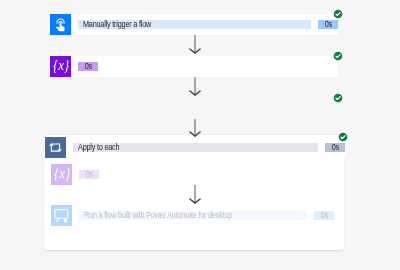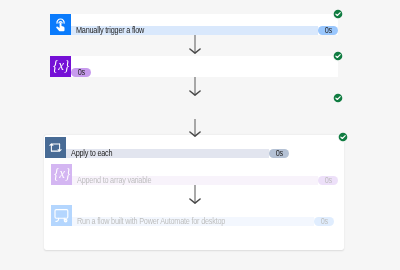--- a/index.html
+++ b/index.html
@@ -2,27 +2,27 @@
 <html><head>
 <meta charset="utf-8">
 <style>
   html,body{margin:0;padding:0;}
   body{width:400px;height:270px;background:#f6f6f6;font-family:"Liberation Sans",sans-serif;overflow:hidden;}
   .canvas{position:relative;width:400px;height:270px;}
 
   .card{position:absolute;left:44px;top:135px;width:300px;height:115px;background:#fff;border-radius:2px;
         box-shadow:0 0.8px 1.8px rgba(0,0,0,.11),0 0.1px 0.5px rgba(0,0,0,.10);}
 
-  .row{position:absolute;height:21px;display:flex;align-items:flex-end;gap:0;background:#fff;}
+  .row{position:absolute;height:21px;display:flex;align-items:center;gap:7px;background:#fff;}
   .ico{flex:0 0 21px;width:21px;height:21px;position:relative;}
   .ico svg{display:block;position:absolute;left:0;top:0;}
   .bar{flex:1 1 auto;display:flex;align-items:center;padding-left:5px;overflow:hidden;}
   .title{font-size:8.7px;color:#242424;white-space:nowrap;line-height:1;letter-spacing:-0.25px;
          display:inline-block;transform:scaleX(0.838);transform-origin:left center;}
-  .dur{flex:0 0 20px;width:20px;display:flex;align-items:center;justify-content:center;line-height:1;border-radius:6px;}
+  .dur{flex:0 0 20px;width:20px;display:flex;align-items:center;justify-content:center;line-height:1;}
   .dur span{font-size:8.7px;color:#242424;display:inline-block;transform:scaleX(0.838);letter-spacing:-0.25px;}
 
   .faded{opacity:.3;}
 
   .check{position:absolute;width:12px;height:12px;}
   .arrow{position:absolute;}
 </style>
 </head>
 <body>
 
@@ -83,21 +83,21 @@
     <circle cx="6" cy="6" r="5.4" fill="#f6f6f6"></circle>
     <circle cx="6" cy="6" r="4.3" fill="#107c41"></circle>
     <path d="M3.85 6.05 L5.3 7.5 L8.2 4.6" stroke="#fff" stroke-width="1.15" fill="none" stroke-linecap="round" stroke-linejoin="round"></path>
   </svg>
 
   <svg class="arrow" style="left:186.5px;top:119px;" width="17" height="18" viewBox="0 0 17 18">
     <path d="M8.0 0 V16.8" stroke="#8d8d8d" stroke-width="1.5" fill="none"></path>
     <path d="M2.9 13 L8.0 17.2 L13.1 13" stroke="#4a4a4a" stroke-width="1.5" fill="none" stroke-linecap="round" stroke-linejoin="round"></path>
   </svg>
 
-  <div class="row" style="left:45px;top:137px;width:244px;">
+  <div class="row" style="left:45px;top:137px;width:300px;">
     <div class="ico" style="background:#486b95">
       <svg width="21" height="21" viewBox="0 0 21 21" fill="none" stroke="#fff" stroke-width="1.05" stroke-linecap="round" stroke-linejoin="round">
         <path d="M6.4 13.9 V7.9 a1.0 1.0 0 0 1 1.0 -1.0 H14.6"></path>
         <path d="M14.6 7.1 V13.1 a1.0 1.0 0 0 1 -1.0 1.0 H6.4"></path>
         <path d="M4.9 8.4 L6.4 6.9 L7.9 8.4"></path>
         <path d="M13.1 12.6 L14.6 14.1 L16.1 12.6"></path>
       </svg>
     </div>
     <div class="bar" style="background:#e2e5ef">
       <span class="title">Apply to each</span>
@@ -112,23 +112,20 @@
     <path d="M3.85 6.05 L5.3 7.5 L8.2 4.6" stroke="#fff" stroke-width="1.15" fill="none" stroke-linecap="round" stroke-linejoin="round"></path>
   </svg>
 
   <div class="row faded" style="left:51px;top:164px;width:287px;">
     <div class="ico" style="background:#7510d6">
       <svg width="21" height="21" viewBox="0 0 21 21">
         <g transform="translate(11.2,9.8) scale(0.84,0.92) translate(-10.5,-10.5)">
             <text x="10.5" y="14.95" font-family="'Liberation Serif',serif" font-size="15.5" font-style="italic" fill="#fff" text-anchor="middle">{x}</text>
           </g>
       </svg>
-    </div>
-    <div class="bar" style="background:#e9d8f5">
-      <span class="title">Append to array variable</span>
     </div>
     <div class="dur" style="background:#c79bed">
         <span>0s</span>
       </div>
   </div>
 
   <svg class="arrow" style="left:186.5px;top:185px;" width="17" height="19" viewBox="0 0 17 19">
     <path d="M8.0 0 V17.8" stroke="#8d8d8d" stroke-width="1.5" fill="none"></path>
     <path d="M2.9 14 L8.0 18.2 L13.1 14" stroke="#4a4a4a" stroke-width="1.5" fill="none" stroke-linecap="round" stroke-linejoin="round"></path>
   </svg>

